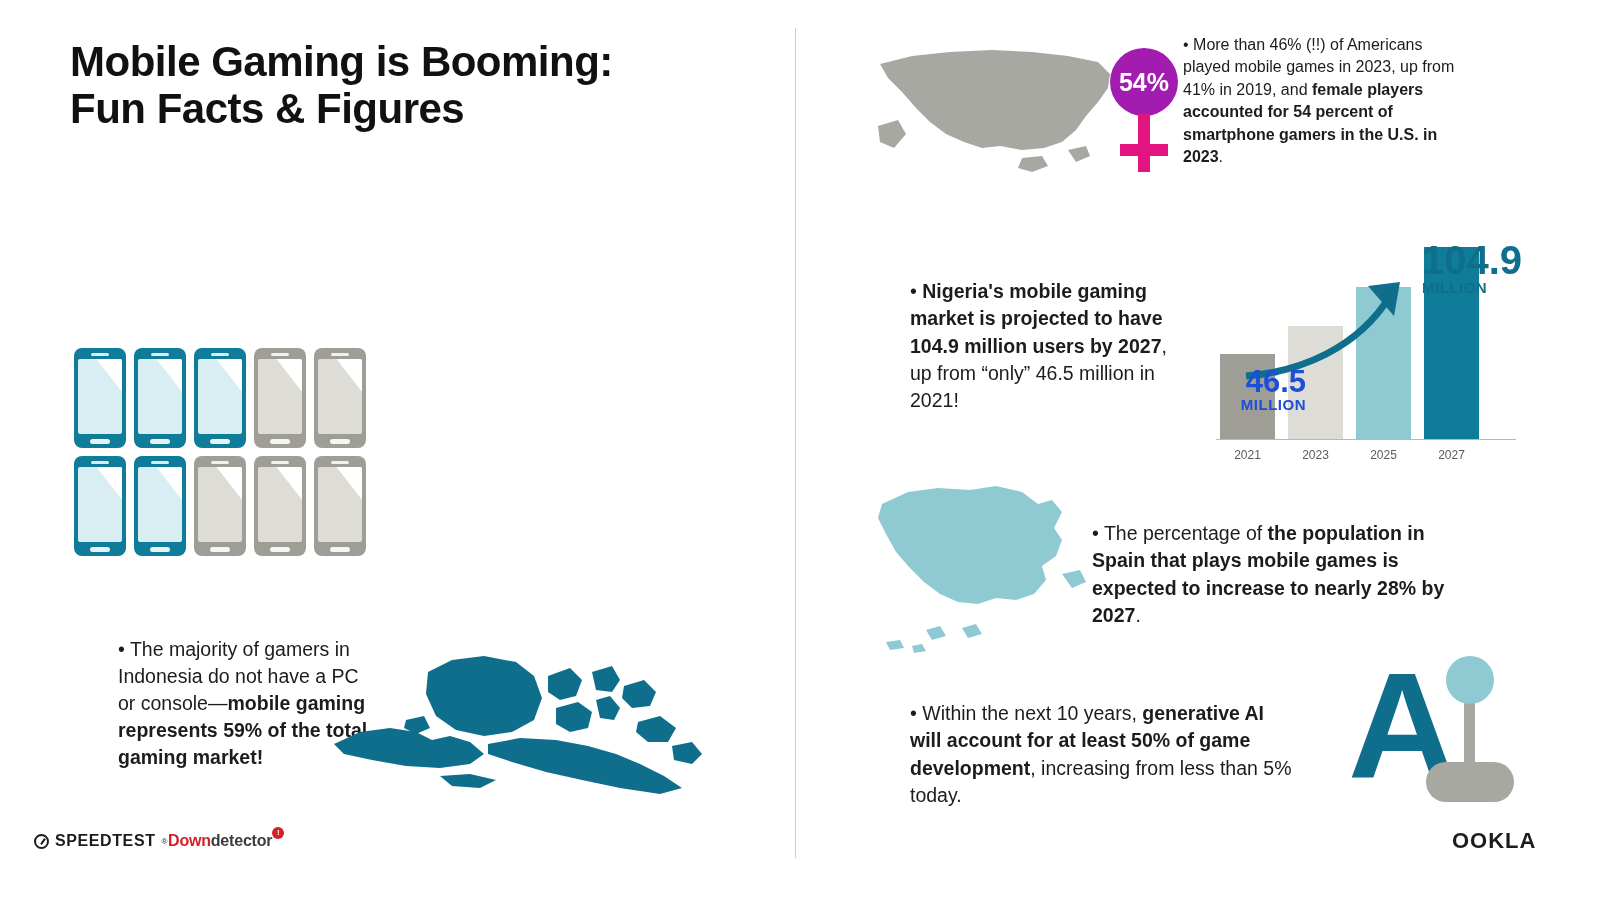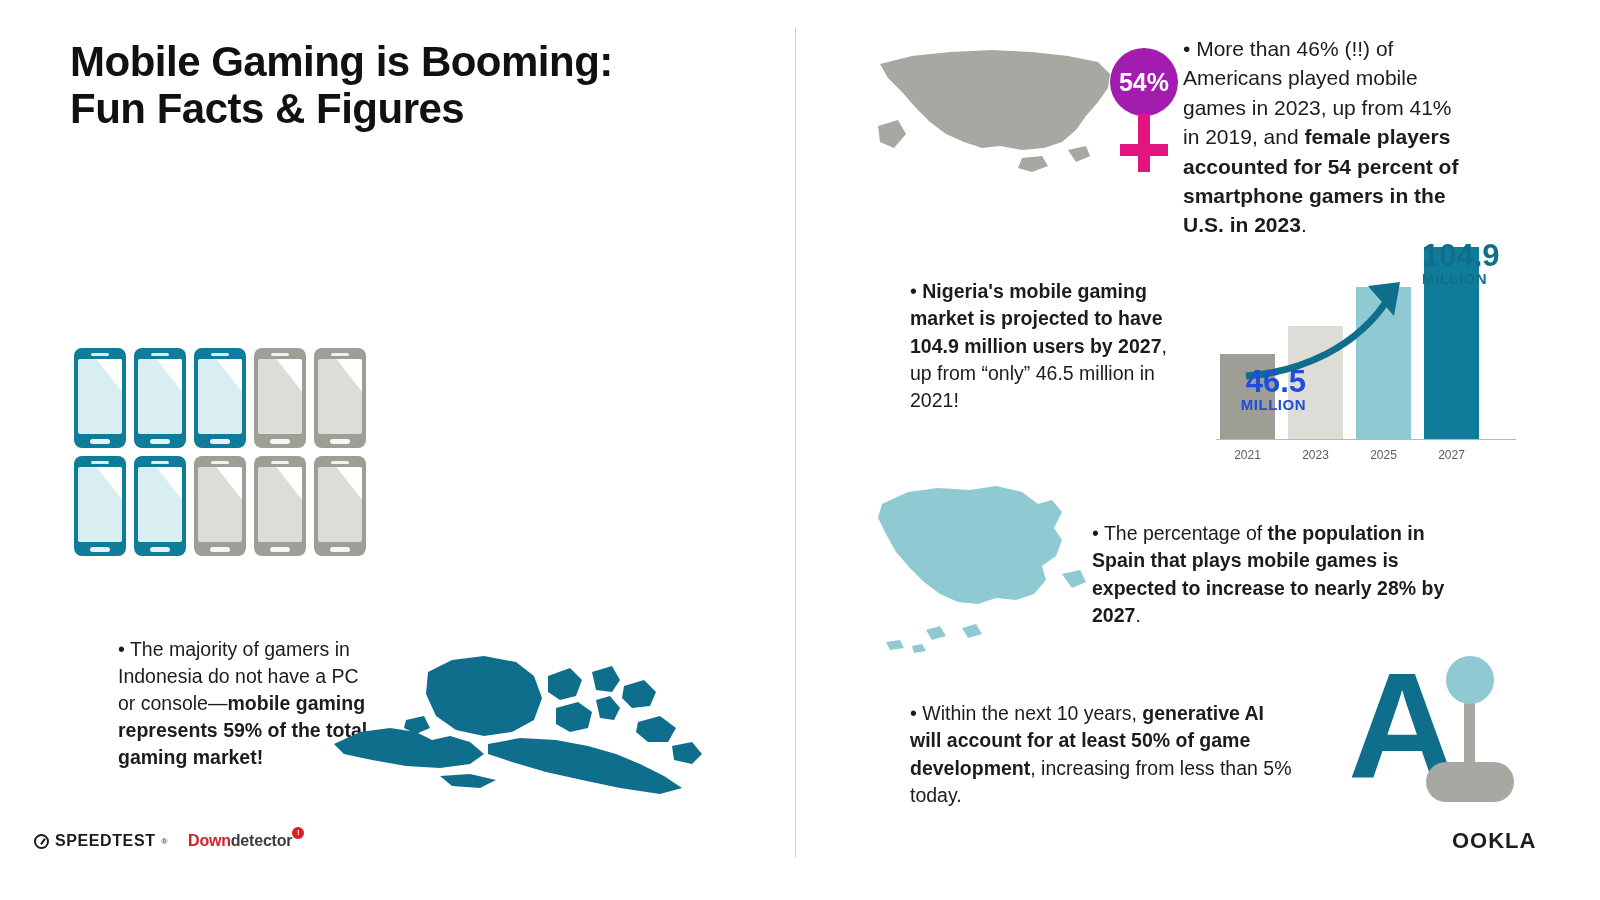--- a/index.html
+++ b/index.html
@@ -146,21 +146,20 @@
     height: 170px;
   }
 
   
   .footer-left {
     position: absolute;
     left: 34px;
     top: 832px;
     display: flex;
     align-items: center;
-    gap: 20px;
   }
   .speedtest {
     display: flex;
     align-items: center;
     gap: 6px;
     font-size: 16px;
     font-weight: bold;
     letter-spacing: 0.6px;
     color: #1c1c1c;
   }
@@ -241,21 +240,21 @@
     left: 24px; top: 96px;
     width: 48px; height: 12px;
     background: #e2147f;
   }
 
   .fact-4 {
     position: absolute;
     left: 1183px;
     top: 34px;
     width: 290px;
-    font-size: 21px;
+    font-size: 16px;
     line-height: 1.4;
   }
   .fact-5 {
     position: absolute;
     left: 910px;
     top: 278px;
     width: 265px;
     font-size: 19.5px;
     line-height: 1.4;
   }
@@ -327,21 +326,21 @@
   .val-1049 {
     position: absolute;
     left: 1422px;
     top: 240px;
     width: 100px;
     text-align: left;
     font-weight: bold;
     color: #0f6e8c;
     line-height: 1;
   }
-  .val-1049 .n { font-size: 31px; }
+  .val-1049 .n { font-size: 40px; }
   .val-1049 .u { font-size: 15px; letter-spacing: 0.5px; display:block; }
   .arrow {
     position: absolute;
     left: 1240px;
     top: 276px;
     width: 190px;
     height: 110px;
   }
 
   

